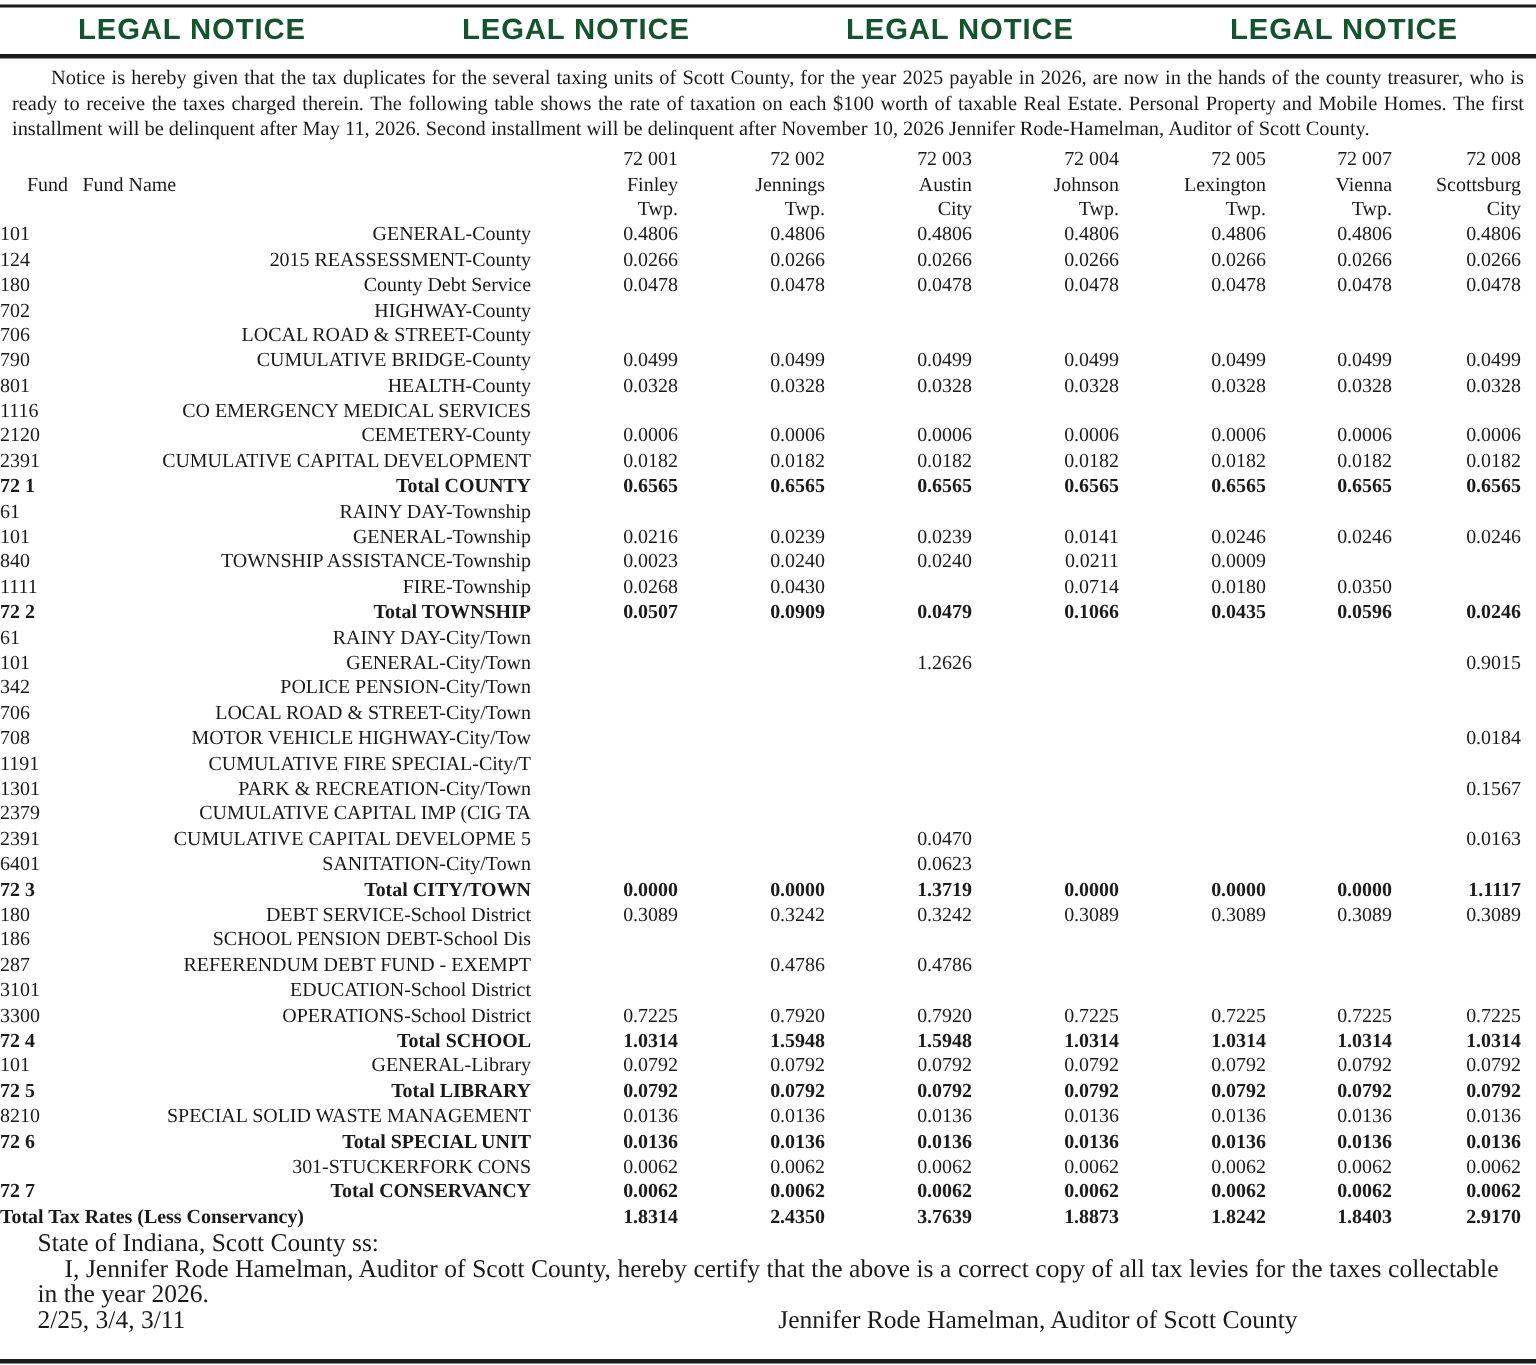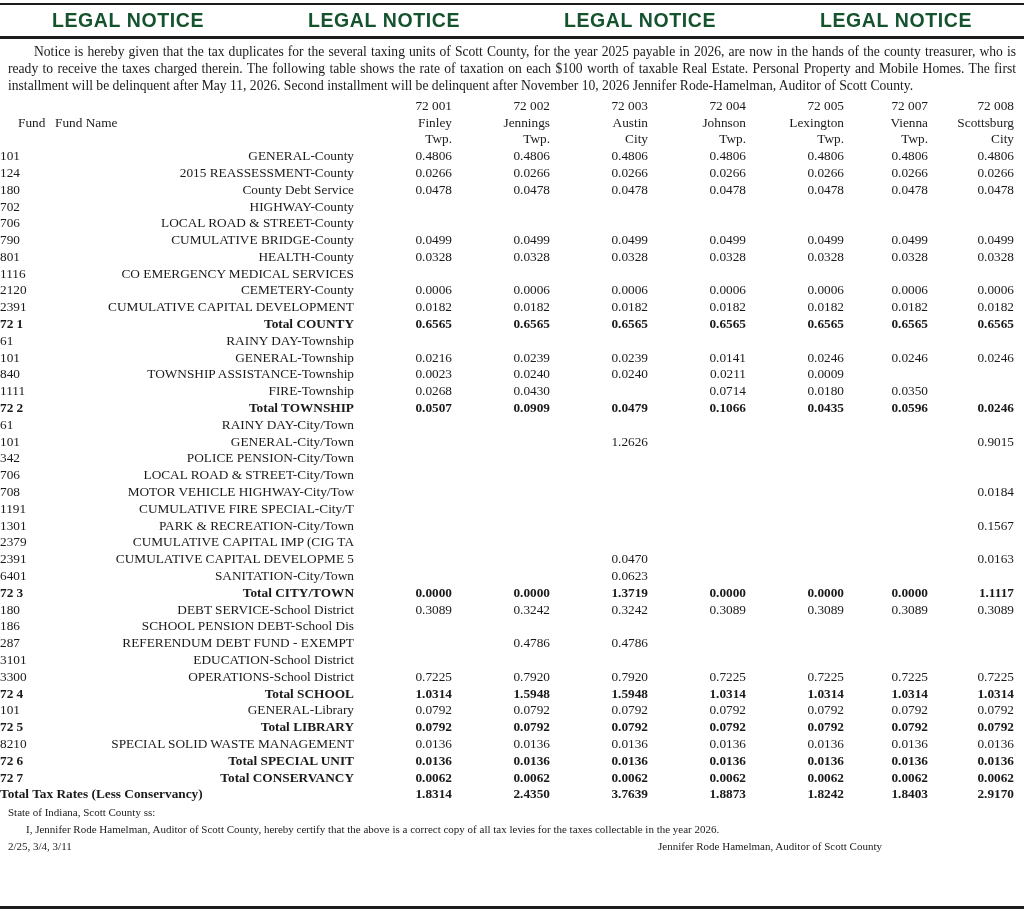--- a/index.html
+++ b/index.html
@@ -18,21 +18,21 @@
   td.fund{padding-left:18px;text-align:left;}
   td.name{text-align:right;}
   td.val{text-align:right;}
   tr.bold td{font-weight:bold;}
   td.name.indent{padding-left:36px;}
   td.span-label{padding-left:30px;text-align:left;}
   th.colhead{text-align:right;font-weight:bold;}
   th.colhead div{line-height:16.8px;}
   th.fundhead{text-align:left;font-weight:bold;vertical-align:bottom;}
   th.fundhead .l1{padding-left:18px;}
-  .footer{margin:0 8px;font-size:11px;line-height:16.9px;}
+  .footer{margin:0 25px;font-size:17px;line-height:16.9px;}
   .state-line{margin-top:1px;}
   .cert{text-align:justify;text-indent:18px;}
   .pub-row{display:flex;font-weight:normal;}
   .pub-dates{}
   .signature{margin-left:auto;margin-right:134px;}
   .rule-bottom{position:absolute;left:0;bottom:1px;width:100%;height:0;
         border-top:3px solid #1c1c1c;}
 </style>
 </head>
 <body>
@@ -514,20 +514,31 @@
           <td class="fund">72 6</td>
           <td class="name">Total SPECIAL UNIT</td>
           <td class="val">0.0136</td>
           <td class="val">0.0136</td>
           <td class="val">0.0136</td>
           <td class="val">0.0136</td>
           <td class="val">0.0136</td>
           <td class="val">0.0136</td>
           <td class="val">0.0136</td>
         </tr>
+        <tr>
+          <td class="fund"></td>
+          <td class="name indent">301-STUCKERFORK CONS</td>
+          <td class="val">0.0062</td>
+          <td class="val">0.0062</td>
+          <td class="val">0.0062</td>
+          <td class="val">0.0062</td>
+          <td class="val">0.0062</td>
+          <td class="val">0.0062</td>
+          <td class="val">0.0062</td>
+        </tr>
         <tr class="bold">
           <td class="fund">72 7</td>
           <td class="name">Total CONSERVANCY</td>
           <td class="val">0.0062</td>
           <td class="val">0.0062</td>
           <td class="val">0.0062</td>
           <td class="val">0.0062</td>
           <td class="val">0.0062</td>
           <td class="val">0.0062</td>
           <td class="val">0.0062</td>

